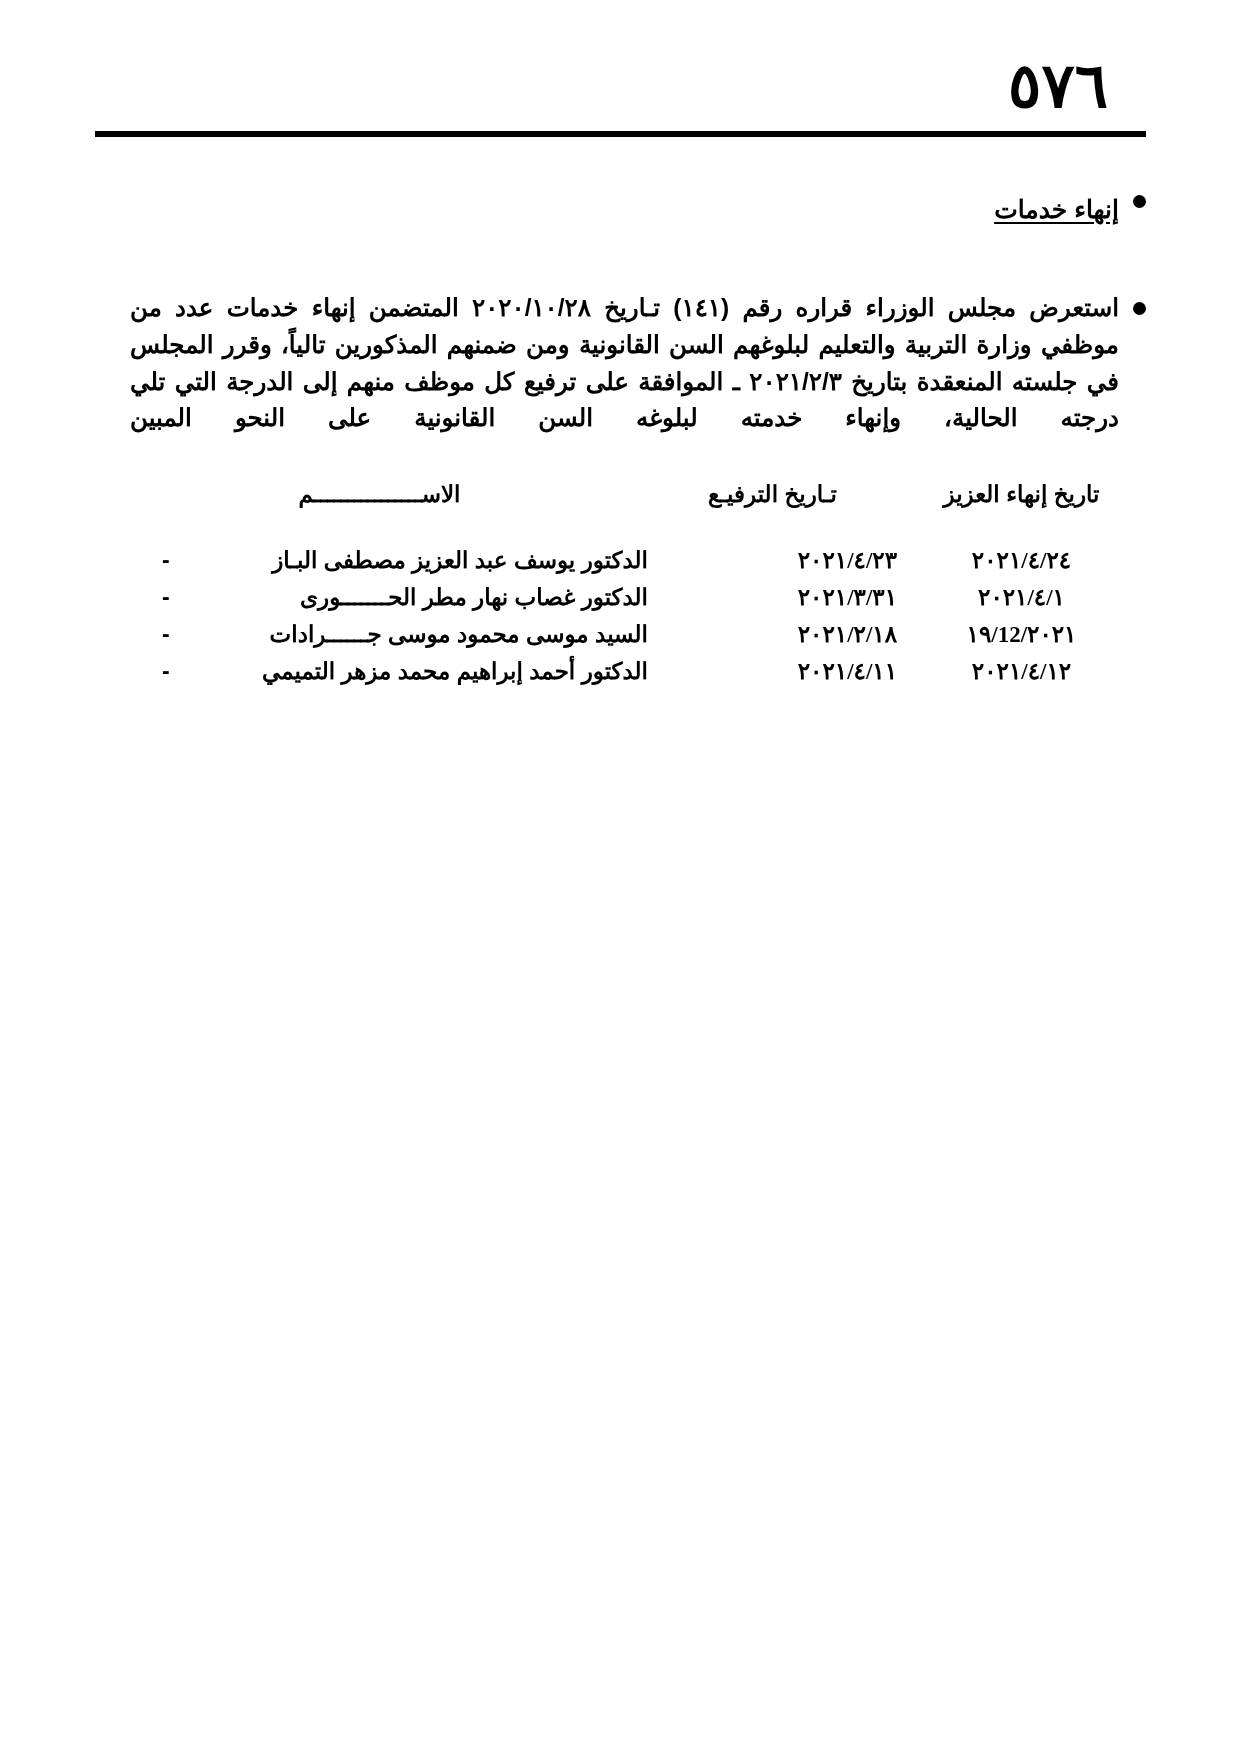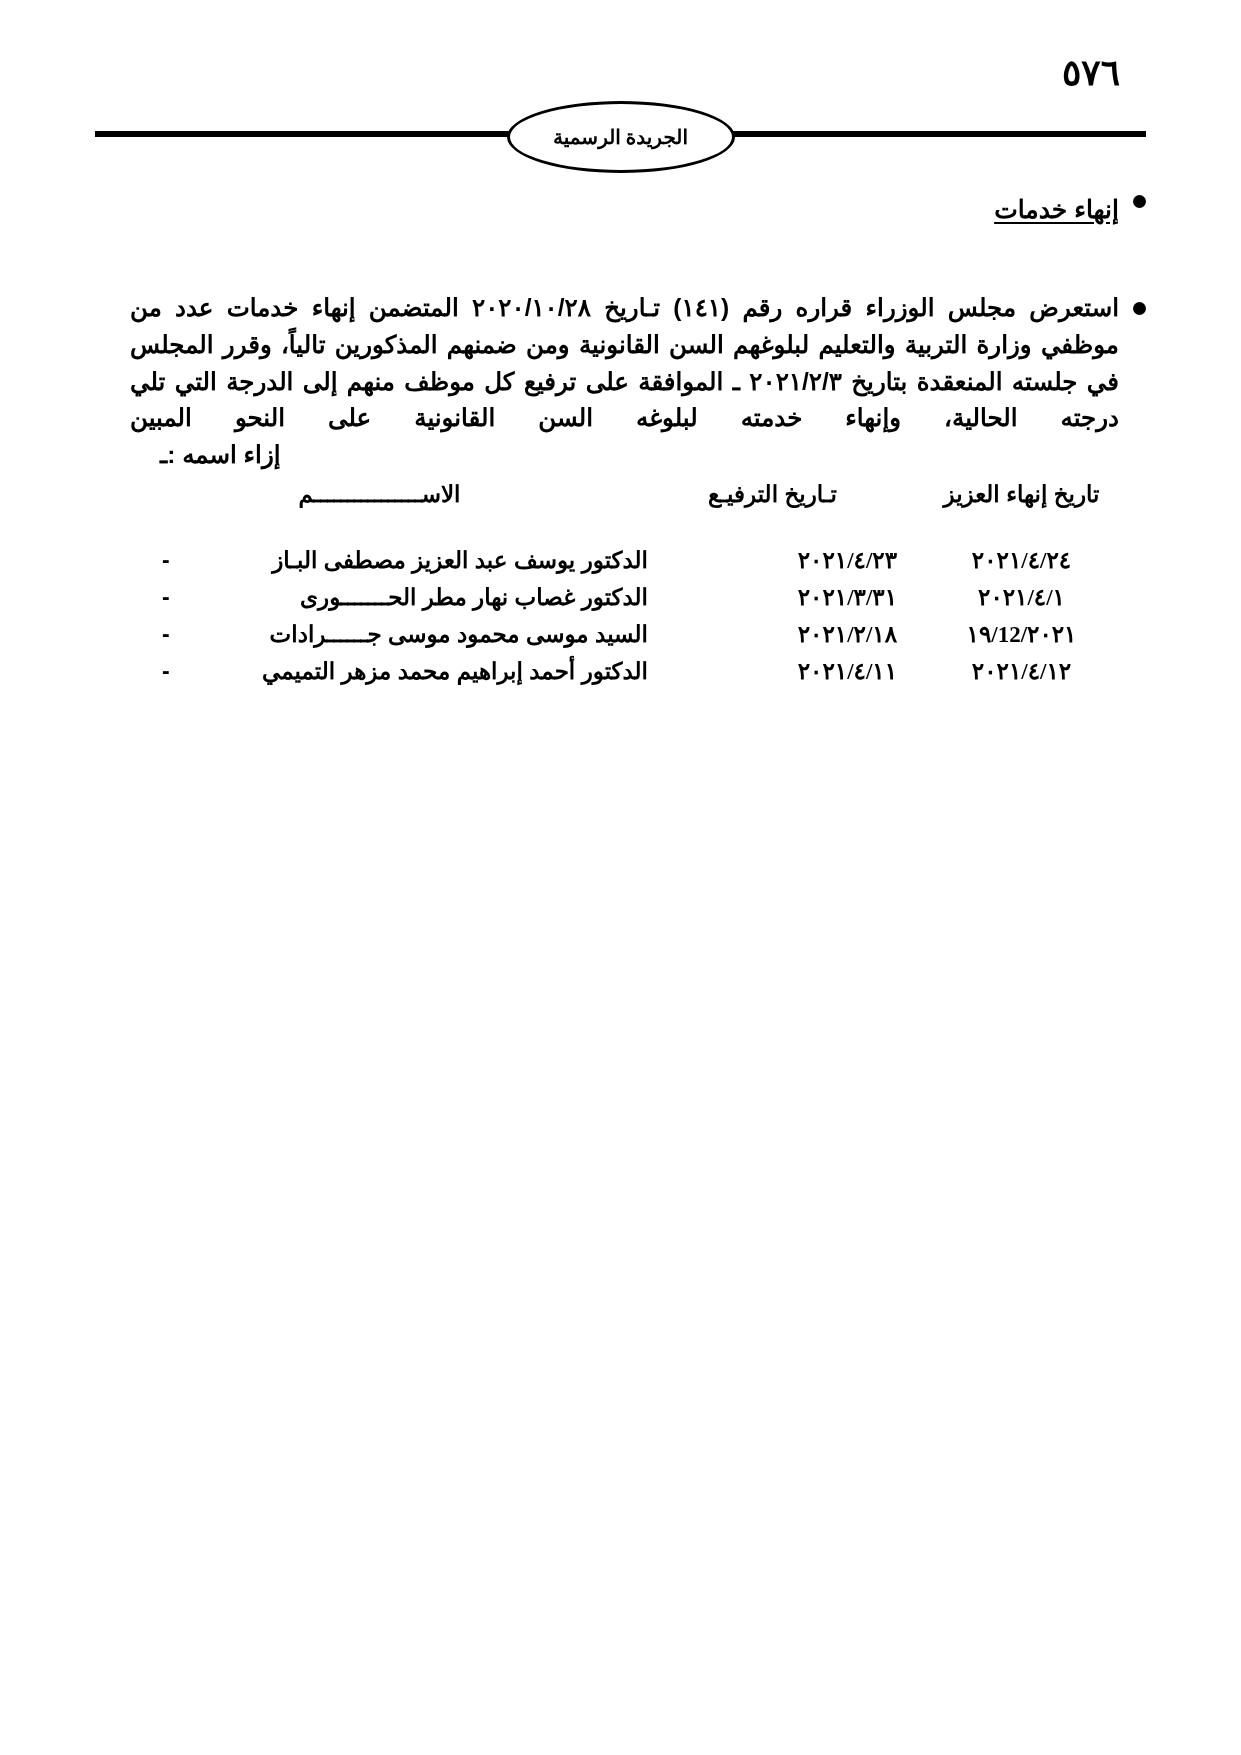--- a/index.html
+++ b/index.html
@@ -19,23 +19,23 @@
   
   .page-header {
     position: absolute;
     top: 55px;
     left: 95px;
     right: 95px;
     height: 100px;
   }
   .page-number {
     position: absolute;
-    right: 26px;
+    right: 38px;
     top: 0px;
-    font-size: 36px;
+    font-size: 62px;
     font-weight: bold;
     letter-spacing: 1px;
     font-family: "Liberation Serif", serif;
     line-height: 1;
   }
   .header-rule {
     position: absolute;
     top: 76px;
     left: 0;
     right: 0;
@@ -156,35 +156,31 @@
   td.c-promo { text-align: right; }
   td.c-end   { text-align: center; }
   .num { font-family: "Liberation Serif", serif; letter-spacing: 1px; }
 </style>
 </head>
 <body>
 
 <div class="page-header">
   <div class="page-number">٥٧٦</div>
   <div class="header-rule"></div>
-  <div class="header-oval">
-    <span class="header-oval-text">الجريدة الرسمية</span>
-  </div>
 </div>
 
 <div class="section-title-row">
   <span class="bullet"></span>
   <span class="section-title">إنهاء خدمات</span>
 </div>
 
 <div class="para-row">
   <span class="para-bullet"></span>
   <div class="para-text">
     <span>استعرض مجلس الوزراء قراره رقم (١٤١) تـاريخ ٢٠٢٠/١٠/٢٨ المتضمن إنهاء خدمات عدد من موظفي وزارة التربية والتعليم لبلوغهم السن القانونية ومن ضمنهم المذكورين تالياً، وقرر المجلس في جلسته المنعقدة بتاريخ ٢٠٢١/٢/٣ ـ الموافقة على ترفيع كل موظف منهم إلى الدرجة التي تلي درجته الحالية، وإنهاء خدمته لبلوغه السن القانونية على النحو المبين</span>
-    <span class="tail">إزاء اسمه :ـ</span>
   </div>
 </div>
 
 <div class="table-wrap">
   <table class="names">
     <thead>
       <tr>
         <th class="col-end">تاريخ إنهاء العزيز</th>
         <th class="col-promo">تـاريخ الترفيـع</th>
         <th class="col-name" colspan="2">الاســــــــــــــــم</th>

